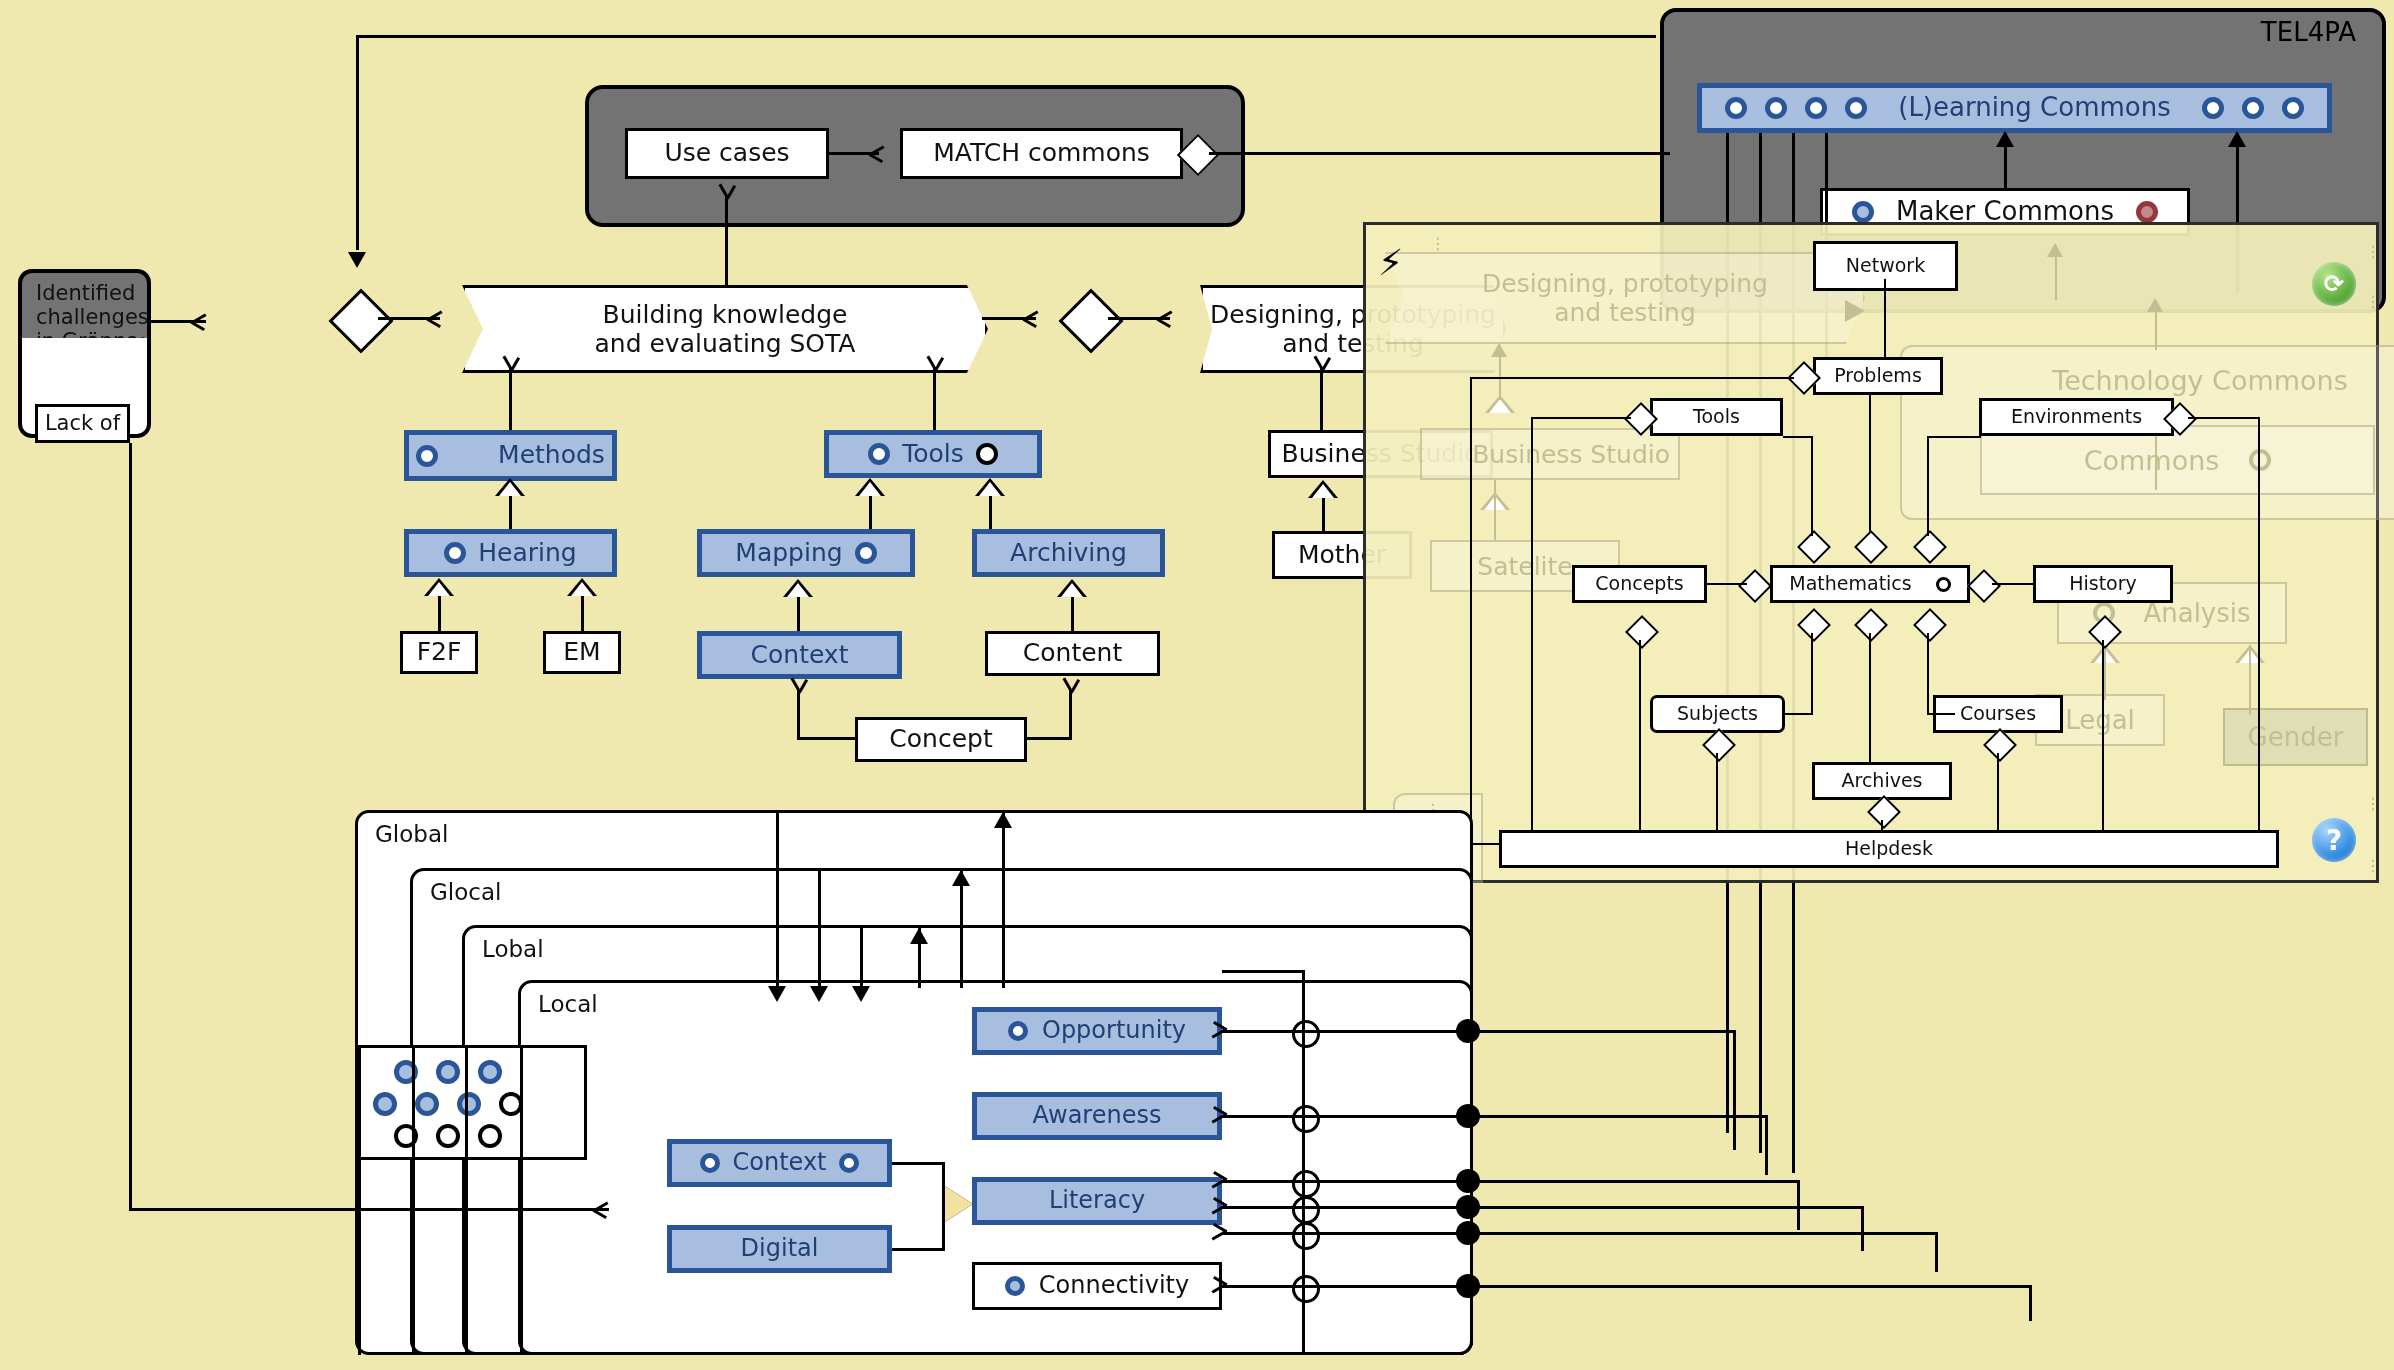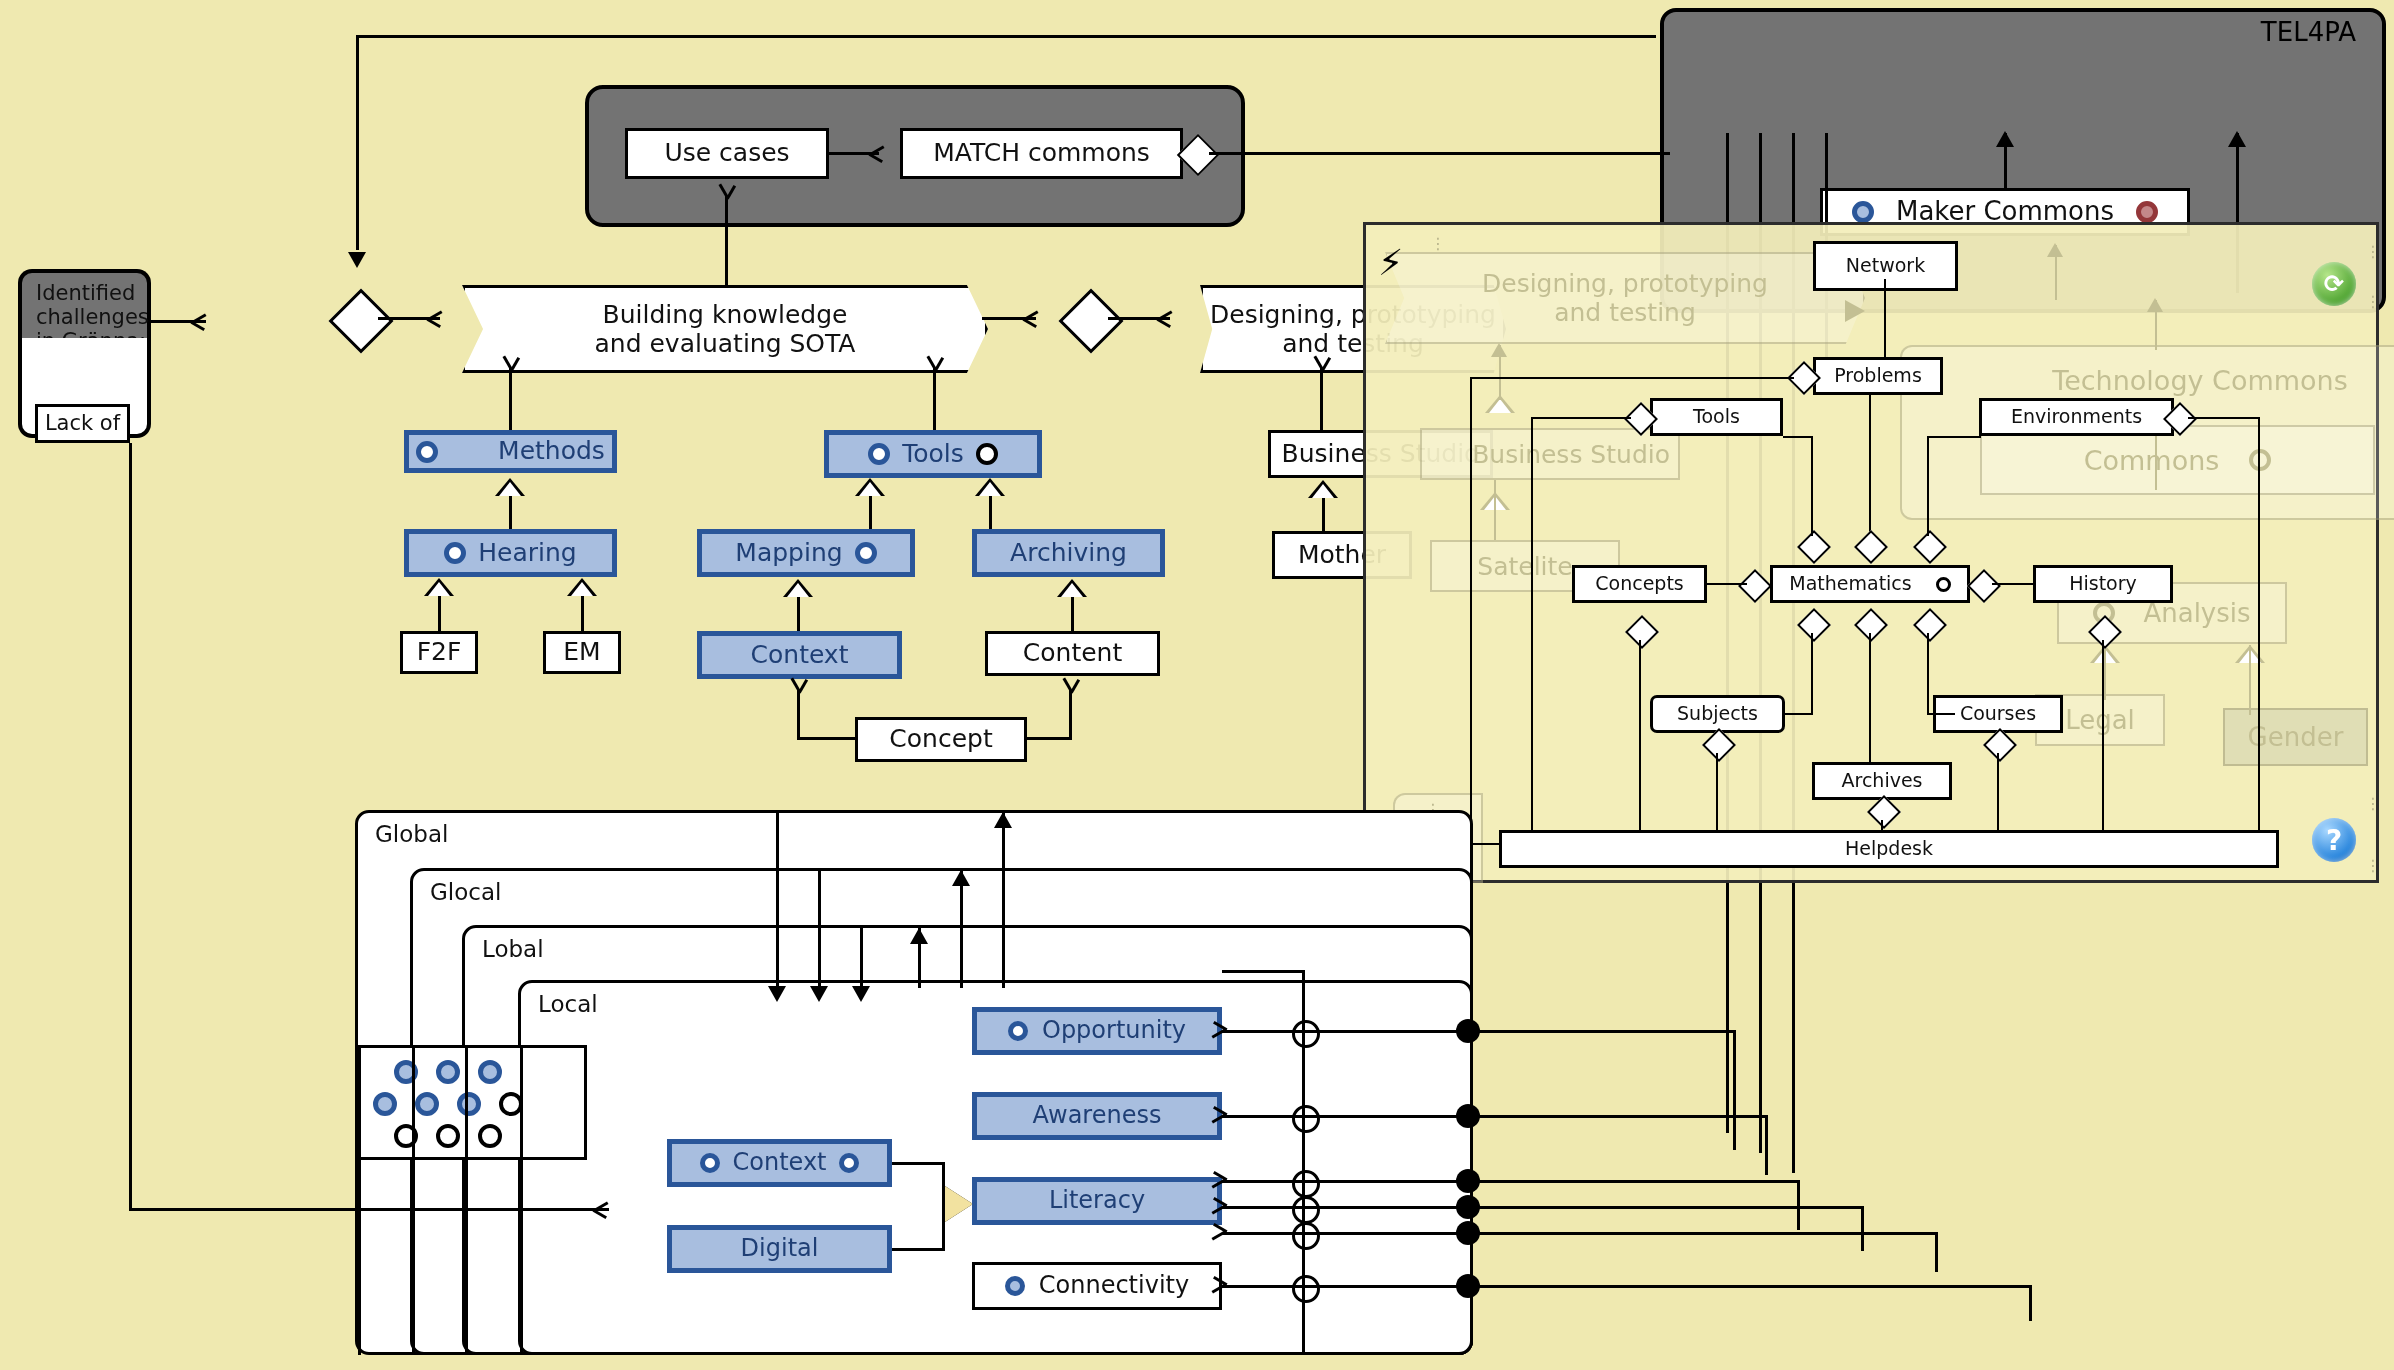--- a/index.html
+++ b/index.html
@@ -151,21 +151,21 @@
   <div class="adia" style="left:1183px;top:140px;width:26px;height:26px;"></div>
 
   <div class="ln lnh" style="left:1209px;top:152px;width:460px;"></div>
 
   <div class="ln lnv" style="left:725px;top:196px;height:92px;"></div>
   <div class="sa" style="left:726px;top:198px;">
     <span style="transform:rotate(-60deg);"></span>
       <span style="transform:rotate(-120deg);"></span>
   </div>
 
-  <div class="node bbox" style="left:404px;top:430px;width:213px;height:43px;font-size:25px;gap:48px;">
+  <div class="node bbox" style="left:404px;top:430px;width:213px;height:51px;font-size:25px;gap:48px;">
     <span class="ring ring-blue-hollow" style="width:22px;height:22px;margin-right:12px;"></span>
     <span>Methods</span>
   </div>
   <div class="ln lnv" style="left:509px;top:368px;height:62px;"></div>
   <div class="sa" style="left:510px;top:370px;">
     <span style="transform:rotate(-60deg);"></span>
       <span style="transform:rotate(-120deg);"></span>
   </div>
 
   <div class="node bbox" style="left:404px;top:529px;width:213px;height:48px;font-size:25px;">
@@ -253,20 +253,30 @@
     <span>Mother</span>
   </div>
   <div class="ln lnv" style="left:1322px;top:498px;height:33px;"></div>
   <div class="gen" style="left:1308px;top:480px;"></div>
 
   <div class="node wbox-round" style="left:1660px;top:8px;width:726px;height:305px;border-radius:16px;align-items:flex-start;justify-content:flex-start;"></div>
   <div class="node plain" style="left:2230px;top:16px;width:140px;height:34px;font-size:26px;justify-content:flex-end;padding-right:14px;">
     <span>TEL4PA</span>
   </div>
 
+  <div class="node bbox" style="left:1697px;top:83px;width:635px;height:50px;font-size:26px;">
+    <span class="ring ring-blue-hollow" style="width:22px;height:22px;margin:0 9px;"></span>
+    <span class="ring ring-blue-hollow" style="width:22px;height:22px;margin:0 9px;"></span>
+    <span class="ring ring-blue-hollow" style="width:22px;height:22px;margin:0 9px;"></span>
+    <span class="ring ring-blue-hollow" style="width:22px;height:22px;margin:0 9px;"></span>
+    <span style="margin:0 22px;">(L)earning Commons</span>
+    <span class="ring ring-blue-hollow" style="width:22px;height:22px;margin:0 9px;"></span>
+    <span class="ring ring-blue-hollow" style="width:22px;height:22px;margin:0 9px;"></span>
+    <span class="ring ring-blue-hollow" style="width:22px;height:22px;margin:0 9px;"></span>
+  </div>
 
   <div class="node wbox" style="left:1820px;top:188px;width:370px;height:48px;font-size:26px;">
     <span class="ring ring-blue" style="width:22px;height:22px;margin-right:22px;"></span>
     <span>Maker Commons</span>
     <span class="ring ring-dark" style="width:22px;height:22px;margin-left:22px;"></span>
   </div>
 
   <div class="ln lnv" style="left:2004px;top:133px;height:55px;"></div>
   <div class="ah ah-u" style="left:1996px;top:131px;"></div>
 

